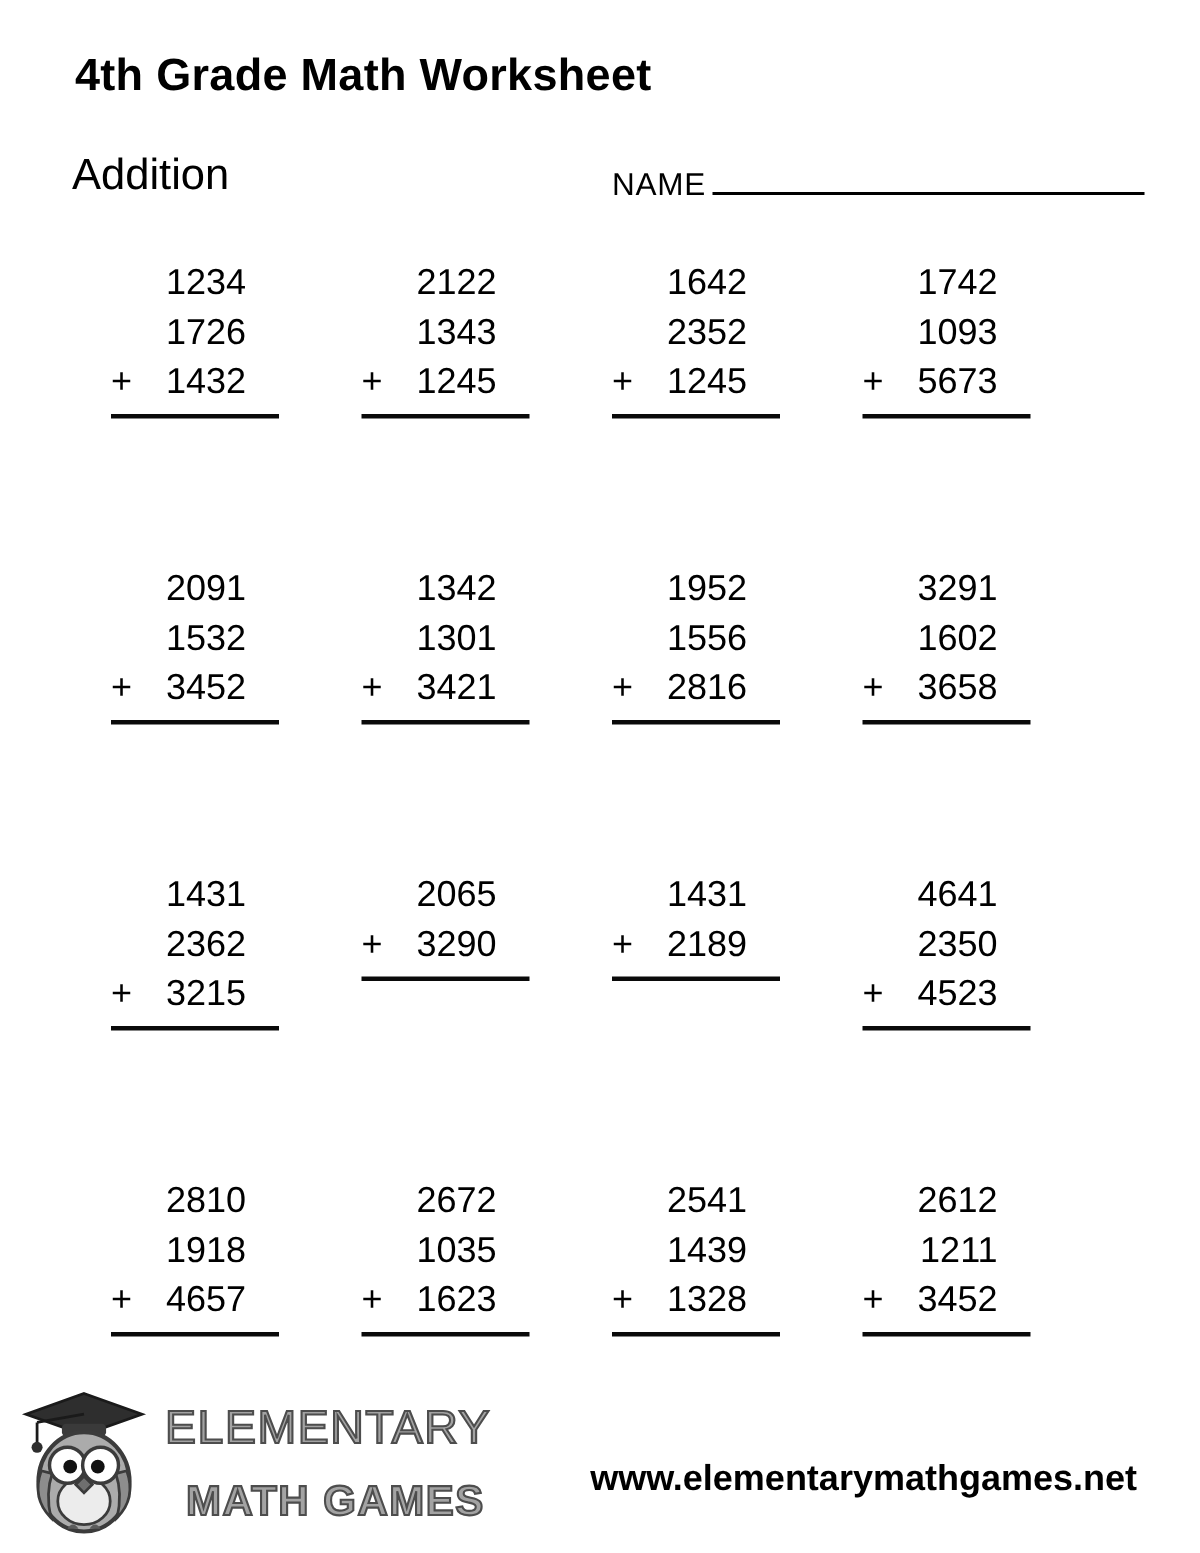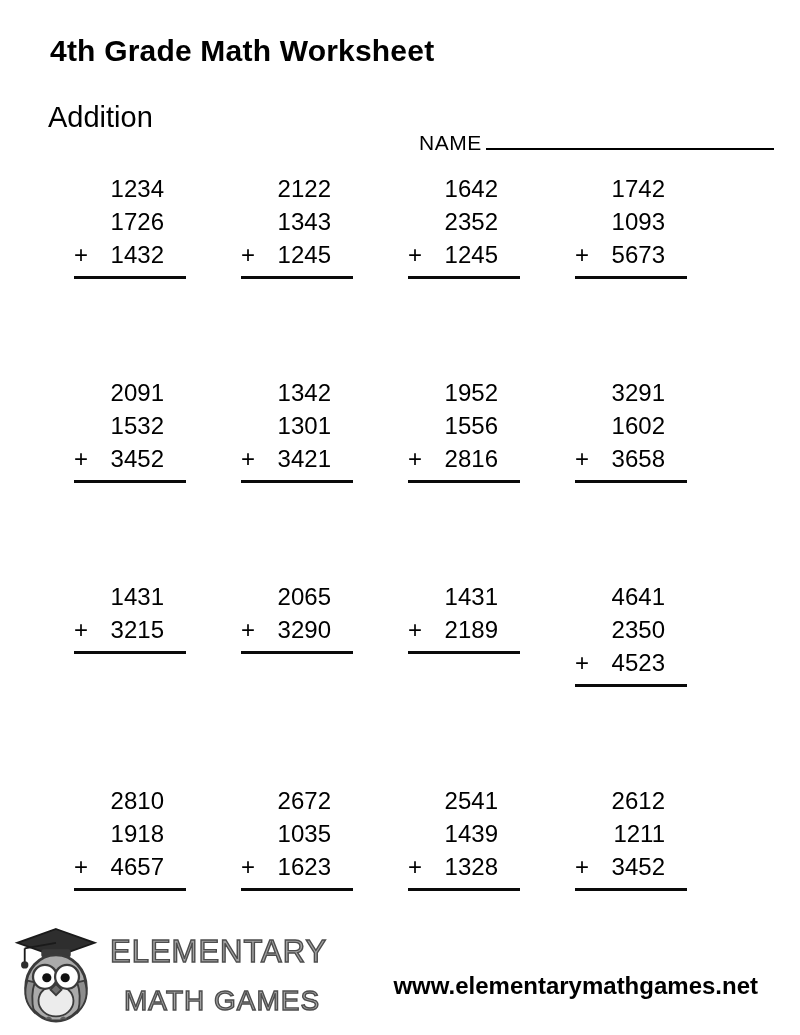--- a/index.html
+++ b/index.html
@@ -12,22 +12,22 @@
   }
   .title {
     position: absolute; left: 50px; top: 34px;
     font-size: 30px; font-weight: bold; letter-spacing: 0.2px;
   }
   .section-label {
     position: absolute; left: 48px; top: 101px;
     font-size: 29px; font-weight: 500;
   }
   .name-group {
-    position: absolute; left: 419px; top: 110px;
-    font-size: 21px; letter-spacing: 0.5px; white-space: nowrap; margin-top: 20px;
+    position: absolute; left: 408px; top: 110px;
+    font-size: 21px; letter-spacing: 0.5px; white-space: nowrap;
   }
   .name-line {
     display: inline-block; width: 288px; height: 20px;
     border-bottom: 2px solid #000; margin-left: 4px; vertical-align: baseline;
   }
   .grid {
     position: absolute; left: 74px; top: 172px;
     display: grid; grid-template-columns: repeat(4, 167px); row-gap: 97px;
   }
   .problem { width: 112px; font-size: 24px; line-height: 33px; }
@@ -38,21 +38,21 @@
     position: absolute; left: 10px; top: 925px;
     display: flex; align-items: center; gap: 8px;
   }
   .logo-text { line-height: 1.0; }
   .logo-line1 {
     font-size: 31px; font-weight: 400; color: #a3a3a3;
     -webkit-text-stroke: 1.4px #4d4d4d;
     letter-spacing: 1px;
   }
   .logo-line2 {
-    font-size: 28px; font-weight: 400; color: #a3a3a3;
+    font-size: 28px; font-weight: 700; color: #a3a3a3;
     -webkit-text-stroke: 1.4px #4d4d4d;
     letter-spacing: 1px; margin-left: 14px; margin-top: 20px;
   }
   .website {
     position: absolute; right: 42px; top: 972px;
     font-size: 24px; font-weight: bold; color: #000000;
   }
 </style>
 </head>
 <body>
@@ -142,20 +142,21 @@
     <div class="addend">1602</div>
     <div class="sum-row">
       <span>+</span>
       <span>3658</span>
     </div>
     <div class="answer-line"></div>
   </div>
 
   <div class="problem">
     <div class="addend">1431</div>
+    <div class="addend">2362</div>
     <div class="sum-row">
       <span>+</span>
       <span>3215</span>
     </div>
     <div class="answer-line"></div>
   </div>
 
   <div class="problem">
     <div class="addend">2065</div>
     <div class="sum-row">

